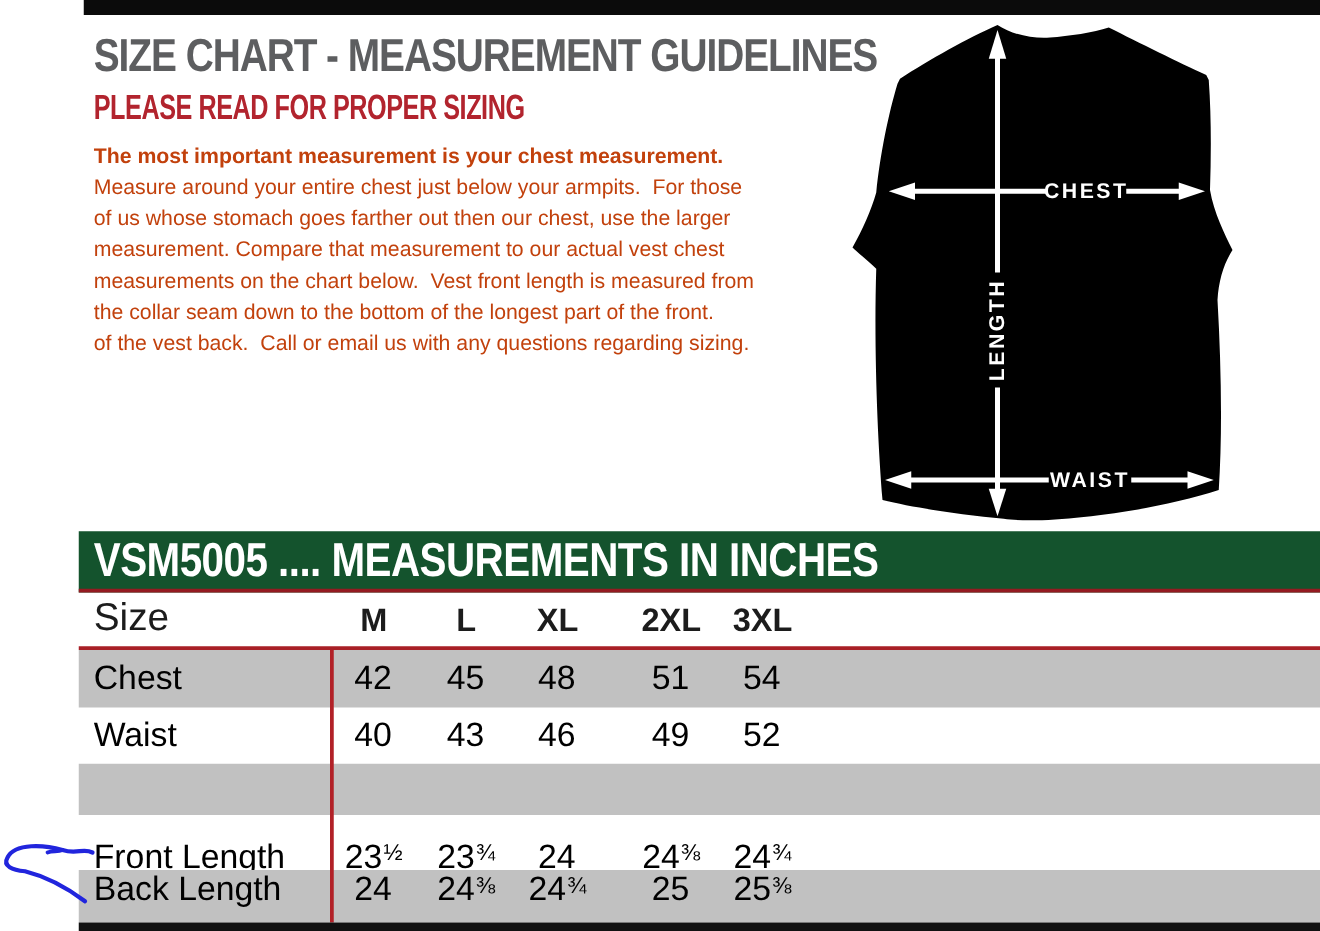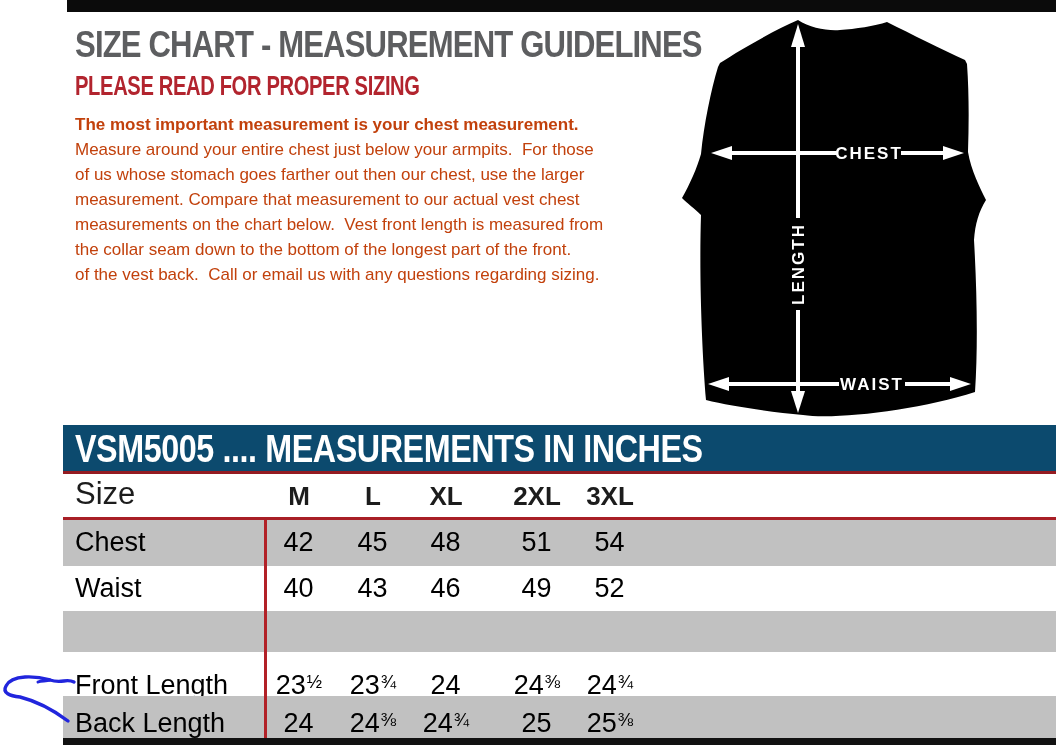--- a/index.html
+++ b/index.html
@@ -20,21 +20,21 @@
   .intro{position:absolute;left:75px;top:112px;width:620px;font-size:17px;color:#c2410c;}
   .intro .line{white-space:pre;line-height:25px;}
   .intro .line.bold{font-weight:bold;}
 
   
   .vest{position:absolute;left:675px;top:12px;width:320px;height:412px;}
   .vest text{font-weight:bold;letter-spacing:2px;fill:#fff;font-size:17px;
              font-family:"Liberation Sans",sans-serif;}
 
   
-  .banner{position:absolute;left:63px;right:0;top:425px;height:46px;background:#0c4a6e;
+  .banner{position:absolute;left:63px;right:0;top:425px;height:46px;background:#14532d;
           border-bottom:3px solid #941b21;}
   .banner .btxt{position:absolute;left:12px;top:3px;font-size:38px;font-weight:bold;color:#fff;
           letter-spacing:-0.5px;white-space:nowrap;transform:scaleX(0.85);transform-origin:left top;}
 
   
   .trow{position:absolute;left:63px;right:0;color:#1c1c1c;}
   .thead{top:474px;height:43px;}
   .thead .sizelbl{position:absolute;left:12px;top:2px;font-size:31px;font-weight:normal;}
   .thead .col{position:absolute;top:7px;font-size:26px;font-weight:bold;text-align:center;width:70px;}
   .hline{position:absolute;left:63px;right:0;top:517px;height:3px;background:#a81f26;}
@@ -44,21 +44,21 @@
   .gray{background:#c1c1c1;}
   .rowlbl{position:absolute;left:12px;font-size:27px;}
   .tcell{position:absolute;width:70px;text-align:center;font-size:27px;}
   .c1{left:201px}.c2{left:275px}.c3{left:348px}.c4{left:439px}.c5{left:512px}
   .frac{font-size:0.68em;vertical-align:0.32em;margin-left:1px;}
 
   .r-chest{top:520px;height:46px;} .r-chest .rowlbl,.r-chest .tcell{top:7px;}
   .r-waist{top:566px;height:45px;} .r-waist .rowlbl,.r-waist .tcell{top:7px;}
   .r-spacer{top:611px;height:41px;}
   .r-front{top:652px;height:44px;margin-top:12px;} .r-front .rowlbl,.r-front .tcell{top:6px;}
-  .r-back{top:696px;height:42px;}  .r-back .rowlbl,.r-back .tcell{top:0;margin-top:12px;}
+  .r-back{top:696px;height:42px;}  .r-back .rowlbl,.r-back .tcell{top:0;}
 
   
   .scribble{position:absolute;left:0;top:658px;width:95px;height:75px;}
 </style>
 </head>
 <body>
 
 <div id="page">
 
   <div class="topbar"></div>

